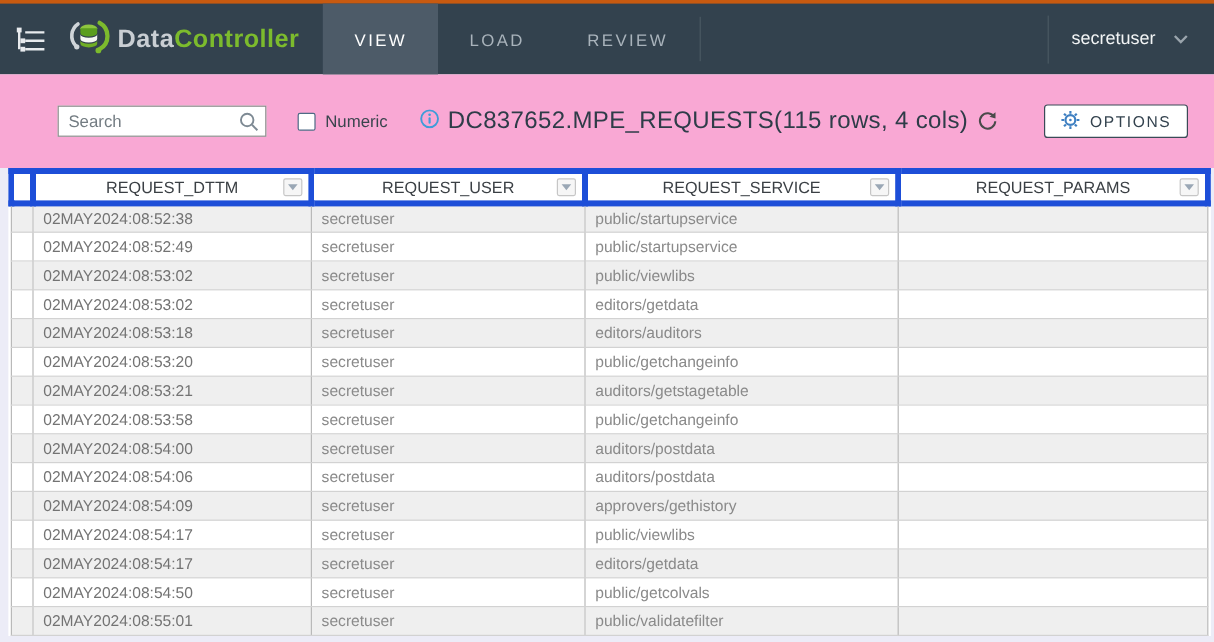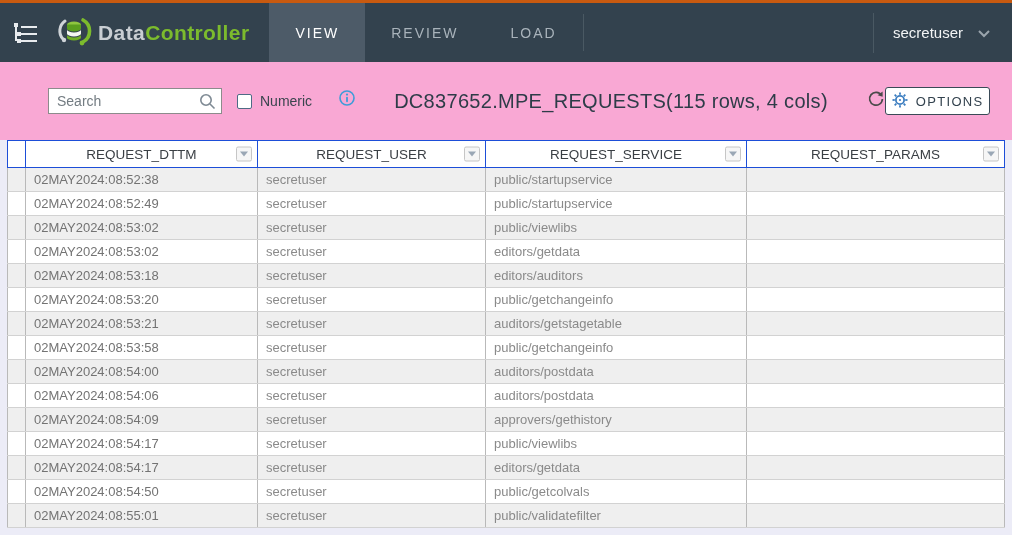--- a/index.html
+++ b/index.html
@@ -24,37 +24,37 @@
   .chev { margin-left:15px; }
 
   
   .toolbar { height:78px; background:#f9a8d4; display:flex; align-items:center;
              padding:0 22px 0 48px; }
   .search-wrap { position:relative; width:174px; }
   .search-wrap input { width:174px; height:26px; border:1px solid #8c8c8c;
                        padding:0 28px 0 8px; font-size:14px; color:#555; outline:none; }
   .search-wrap input::placeholder { color:#737c82; }
   .mag { position:absolute; right:6px; top:5px; }
-  .numeric-wrap { display:flex; align-items:center; margin-left:15px; }
+  .numeric-wrap { display:flex; align-items:center; margin-left:26px; }
   .numeric-wrap input[type=checkbox] { appearance:none; width:15px; height:15px;
       border:1px solid #4e6b85; border-radius:2px; background:#fff; cursor:pointer; }
   .numeric-label { font-size:14px; color:#3a454e; margin-left:8px; }
-  .title-area { display:flex; align-items:flex-start; margin-left:27px;gap:32px; }
+  .title-area { display:flex; align-items:center; margin-left:27px; }
   .page-title { font-size:20px; color:#2e3c48; letter-spacing:.3px; margin-left:7px; white-space:nowrap; }
   .refresh { margin-left:7px; cursor:pointer; display:flex; align-items:center; }
   .options-btn { margin-left:auto; height:28px; border:1px solid #3a4a57; border-radius:3px;
-      background:#fff; display:flex; align-items:center; padding:0 6px; cursor:pointer; }
+      background:#fff; display:flex; align-items:center; padding:0 13px; cursor:pointer; }
   .options-label { color:#33424e; font-size:13px; letter-spacing:1.3px; margin-left:8px; }
 
   
   .grid-band { height:395px; background:#ececf7; padding-left:7px; }
   table.grid { border-collapse:collapse; table-layout:fixed; width:997px; background:#fff;
                border:1px solid #aeaeae; }
   col.w-num{width:18px;} col.w0{width:232px;} col.w1{width:228px;} col.w2{width:261px;} col.w3{width:258px;}
-  th { height:27px; background:#fff; border:1px solid #1d4ed8; font-weight:normal;
+  th { height:27px; background:#fff; border:5px solid #1d4ed8; font-weight:normal;
        font-size:13.5px; color:#3a3f44; text-align:center; position:relative; cursor:pointer; }
   th.th-num { cursor:default; }
   .filter-btn { position:absolute; right:5px; top:50%; transform:translateY(-50%);
       width:16px; height:15px; border:1px solid #c6c6c6; border-radius:2px; background:#f6f6f6;
       display:flex; align-items:center; justify-content:center; cursor:pointer; }
   .caret { width:0; height:0; border-left:4px solid transparent; border-right:4px solid transparent;
            border-top:5px solid #9aa7b5; }
   td { height:24px; border-left:1px solid #b9b9b9; border-right:1px solid #b9b9b9;
        border-bottom:1px solid #d2d2d2; font-size:13px; padding:0 8px; color:#8a8a8a;
        overflow:hidden; white-space:nowrap; background:#fff; cursor:default; }
@@ -92,22 +92,22 @@
         <path d="M11 11.5 v4 a7 3 0 0 0 14 0 v-4" fill="#5a9e1e"></path>
         <path d="M11 16.5 a7 3 0 0 0 14 0 v4 a7 3 0 0 1 -14 0 z" fill="#f4f7f2"></path>
         <path d="M11 21.5 a7 3 0 0 0 14 0 v3 a7 3 0 0 1 -14 0 z" fill="#6fae25"></path>
       </svg>
     </span>
     <span class="logo-text"><span class="logo-data">Data</span><span class="logo-controller">Controller</span></span>
   </div>
 
   <div class="tabs">
     <div class="tab active">VIEW</div>
+    <div class="tab">LOAD</div>
     <div class="tab">REVIEW</div>
-    <div class="tab">LOAD</div>
   </div>
   <div class="hdr-divider"></div>
 
   <div class="user-group">
     <div class="hdr-divider" style="height:40px;"></div>
     <span class="user-name">secretuser</span>
     <span class="chev">
       <svg width="12" height="8" viewBox="0 0 12 8">
           <polyline points="1,1 6,6 11,1" fill="none" stroke="#9aa4ac" stroke-width="2"></polyline>
         </svg>

